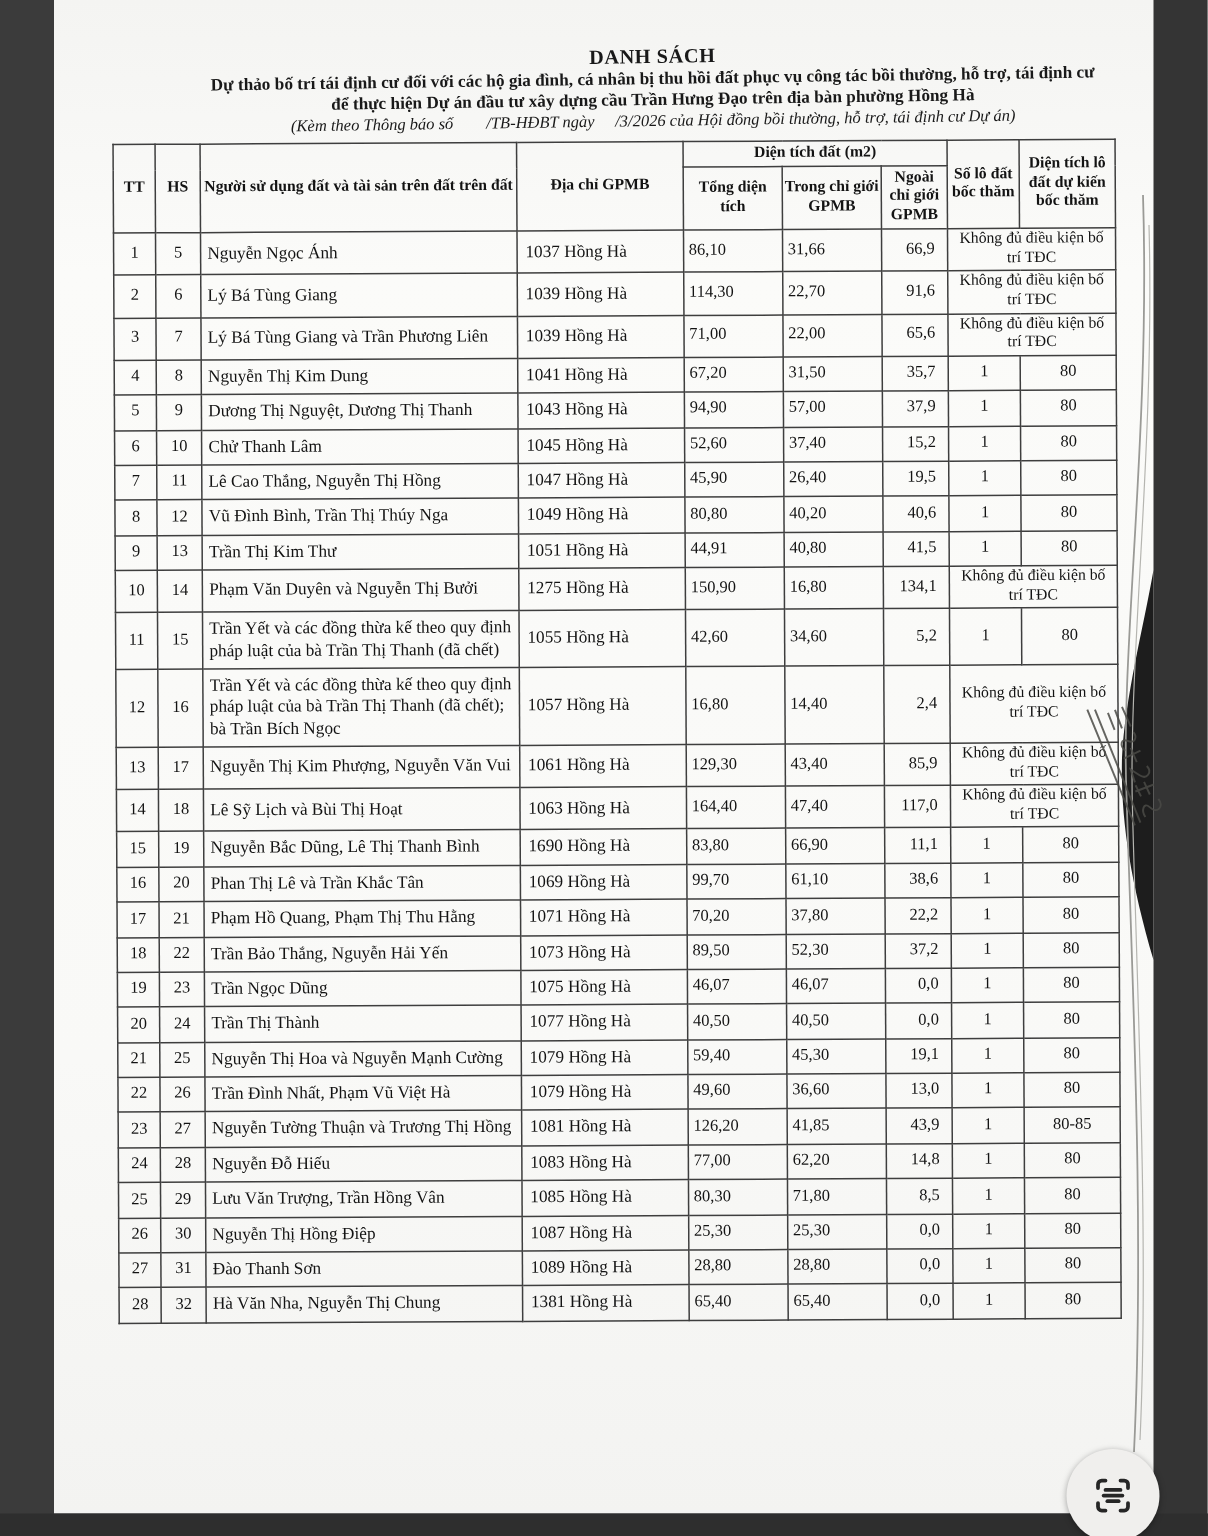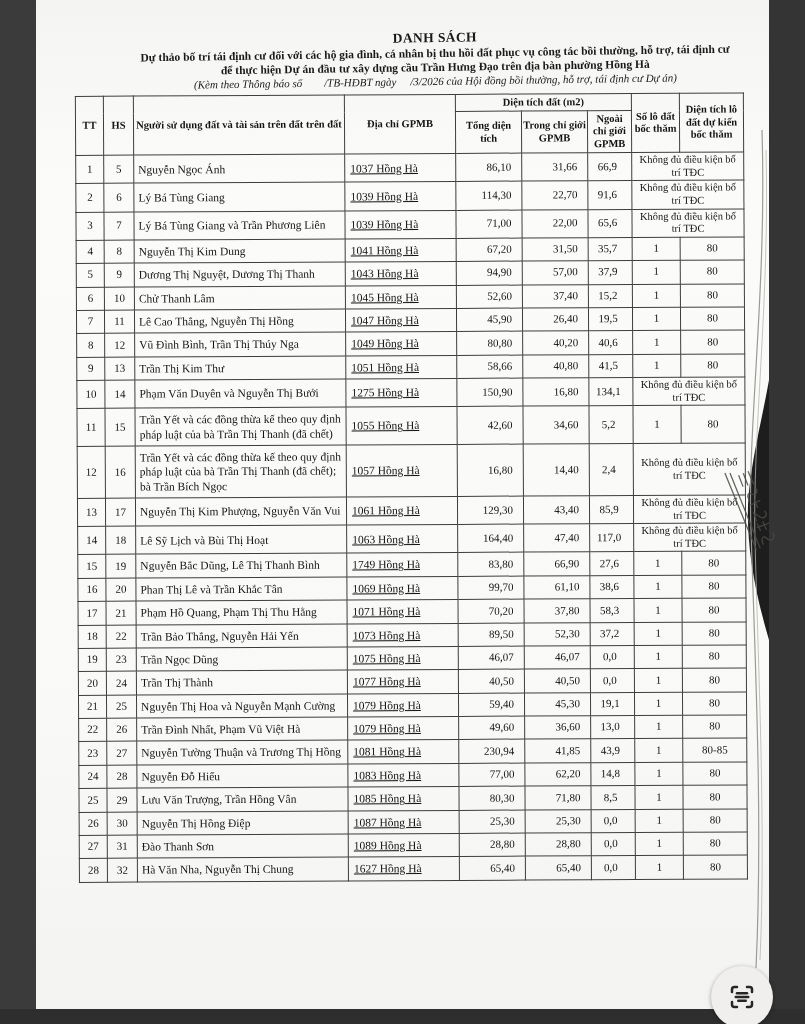--- a/index.html
+++ b/index.html
@@ -36,23 +36,23 @@
     margin:5px 0 0 41px;color:#131313;
   }
   .doc-table th,.doc-table td{border:1px solid #3e3e3e;overflow:hidden;}
   .doc-table th{
     font-size:10.5px;font-weight:bold;text-align:center;
     padding:2px 1px;line-height:1.18;vertical-align:middle;
   }
   .doc-table td{font-size:11px;padding:4px 3px;vertical-align:middle;line-height:1.25;}
   td.c-tt,td.c-hs{text-align:center;}
   td.c-name{text-align:left;font-size:11.5px;padding-left:4px;}
-  td.c-addr{text-align:left;font-size:11.5px;padding-left:5px;text-decoration:underline;}
-  td.c-num{text-align:right;padding-right:10px;}
-  td.c-out{text-align:center;padding-right:8px;}
+  td.c-addr{text-align:left;font-size:11.5px;padding-left:5px;}
+  td.c-num{text-align:left;padding-right:10px;}
+  td.c-out{text-align:right;padding-right:8px;}
   td.c-center{text-align:center;}
   td.c-tdc{text-align:center;font-size:10.5px;padding:1px 2px;line-height:1.2;}
 
   .overlay-svg{position:absolute;left:0;top:0;z-index:4;pointer-events:none;}
 
   .fab{
     position:absolute;left:711px;top:966px;width:62px;height:62px;border-radius:50%;
     background:#f0efed;border:none;z-index:6;display:flex;align-items:center;justify-content:center;
     box-shadow:0 1px 4px rgba(0,0,0,0.35);cursor:pointer;
   }
@@ -181,21 +181,21 @@
             <td class="c-num">40,20</td>
             <td class="c-out">40,6</td>
             <td class="c-center">1</td>
             <td class="c-center">80</td>
           </tr>
           <tr>
             <td class="c-tt">9</td>
             <td class="c-hs">13</td>
             <td class="c-name">Trần Thị Kim Thư</td>
             <td class="c-addr">1051 Hồng Hà</td>
-            <td class="c-num">58,66</td>
+            <td class="c-num">44,91</td>
             <td class="c-num">40,80</td>
             <td class="c-out">41,5</td>
             <td class="c-center">1</td>
             <td class="c-center">80</td>
           </tr>
           <tr>
             <td class="c-tt">10</td>
             <td class="c-hs">14</td>
             <td class="c-name">Phạm Văn Duyên và Nguyễn Thị Bưởi</td>
             <td class="c-addr">1275 Hồng Hà</td>
@@ -242,24 +242,24 @@
             <td class="c-addr">1063 Hồng Hà</td>
             <td class="c-num">164,40</td>
             <td class="c-num">47,40</td>
             <td class="c-out">117,0</td>
             <td colspan="2" class="c-tdc">Không đủ điều kiện bố trí TĐC</td>
           </tr>
           <tr>
             <td class="c-tt">15</td>
             <td class="c-hs">19</td>
             <td class="c-name">Nguyễn Bắc Dũng, Lê Thị Thanh Bình</td>
-            <td class="c-addr">1749 Hồng Hà</td>
+            <td class="c-addr">1690 Hồng Hà</td>
             <td class="c-num">83,80</td>
             <td class="c-num">66,90</td>
-            <td class="c-out">27,6</td>
+            <td class="c-out">11,1</td>
             <td class="c-center">1</td>
             <td class="c-center">80</td>
           </tr>
           <tr>
             <td class="c-tt">16</td>
             <td class="c-hs">20</td>
             <td class="c-name">Phan Thị Lê và Trần Khắc Tân</td>
             <td class="c-addr">1069 Hồng Hà</td>
             <td class="c-num">99,70</td>
             <td class="c-num">61,10</td>
@@ -267,21 +267,21 @@
             <td class="c-center">1</td>
             <td class="c-center">80</td>
           </tr>
           <tr>
             <td class="c-tt">17</td>
             <td class="c-hs">21</td>
             <td class="c-name">Phạm Hồ Quang, Phạm Thị Thu Hằng</td>
             <td class="c-addr">1071 Hồng Hà</td>
             <td class="c-num">70,20</td>
             <td class="c-num">37,80</td>
-            <td class="c-out">58,3</td>
+            <td class="c-out">22,2</td>
             <td class="c-center">1</td>
             <td class="c-center">80</td>
           </tr>
           <tr>
             <td class="c-tt">18</td>
             <td class="c-hs">22</td>
             <td class="c-name">Trần Bảo Thắng, Nguyễn Hải Yến</td>
             <td class="c-addr">1073 Hồng Hà</td>
             <td class="c-num">89,50</td>
             <td class="c-num">52,30</td>
@@ -331,21 +331,21 @@
             <td class="c-num">36,60</td>
             <td class="c-out">13,0</td>
             <td class="c-center">1</td>
             <td class="c-center">80</td>
           </tr>
           <tr>
             <td class="c-tt">23</td>
             <td class="c-hs">27</td>
             <td class="c-name">Nguyễn Tường Thuận và Trương Thị Hồng</td>
             <td class="c-addr">1081 Hồng Hà</td>
-            <td class="c-num">230,94</td>
+            <td class="c-num">126,20</td>
             <td class="c-num">41,85</td>
             <td class="c-out">43,9</td>
             <td class="c-center">1</td>
             <td class="c-center">80-85</td>
           </tr>
           <tr>
             <td class="c-tt">24</td>
             <td class="c-hs">28</td>
             <td class="c-name">Nguyễn Đỗ Hiếu</td>
             <td class="c-addr">1083 Hồng Hà</td>
@@ -385,21 +385,21 @@
             <td class="c-num">28,80</td>
             <td class="c-num">28,80</td>
             <td class="c-out">0,0</td>
             <td class="c-center">1</td>
             <td class="c-center">80</td>
           </tr>
           <tr>
             <td class="c-tt">28</td>
             <td class="c-hs">32</td>
             <td class="c-name">Hà Văn Nha, Nguyễn Thị Chung</td>
-            <td class="c-addr">1627 Hồng Hà</td>
+            <td class="c-addr">1381 Hồng Hà</td>
             <td class="c-num">65,40</td>
             <td class="c-num">65,40</td>
             <td class="c-out">0,0</td>
             <td class="c-center">1</td>
             <td class="c-center">80</td>
           </tr>
         </tbody>
     </table>
   </div>
 </div>

